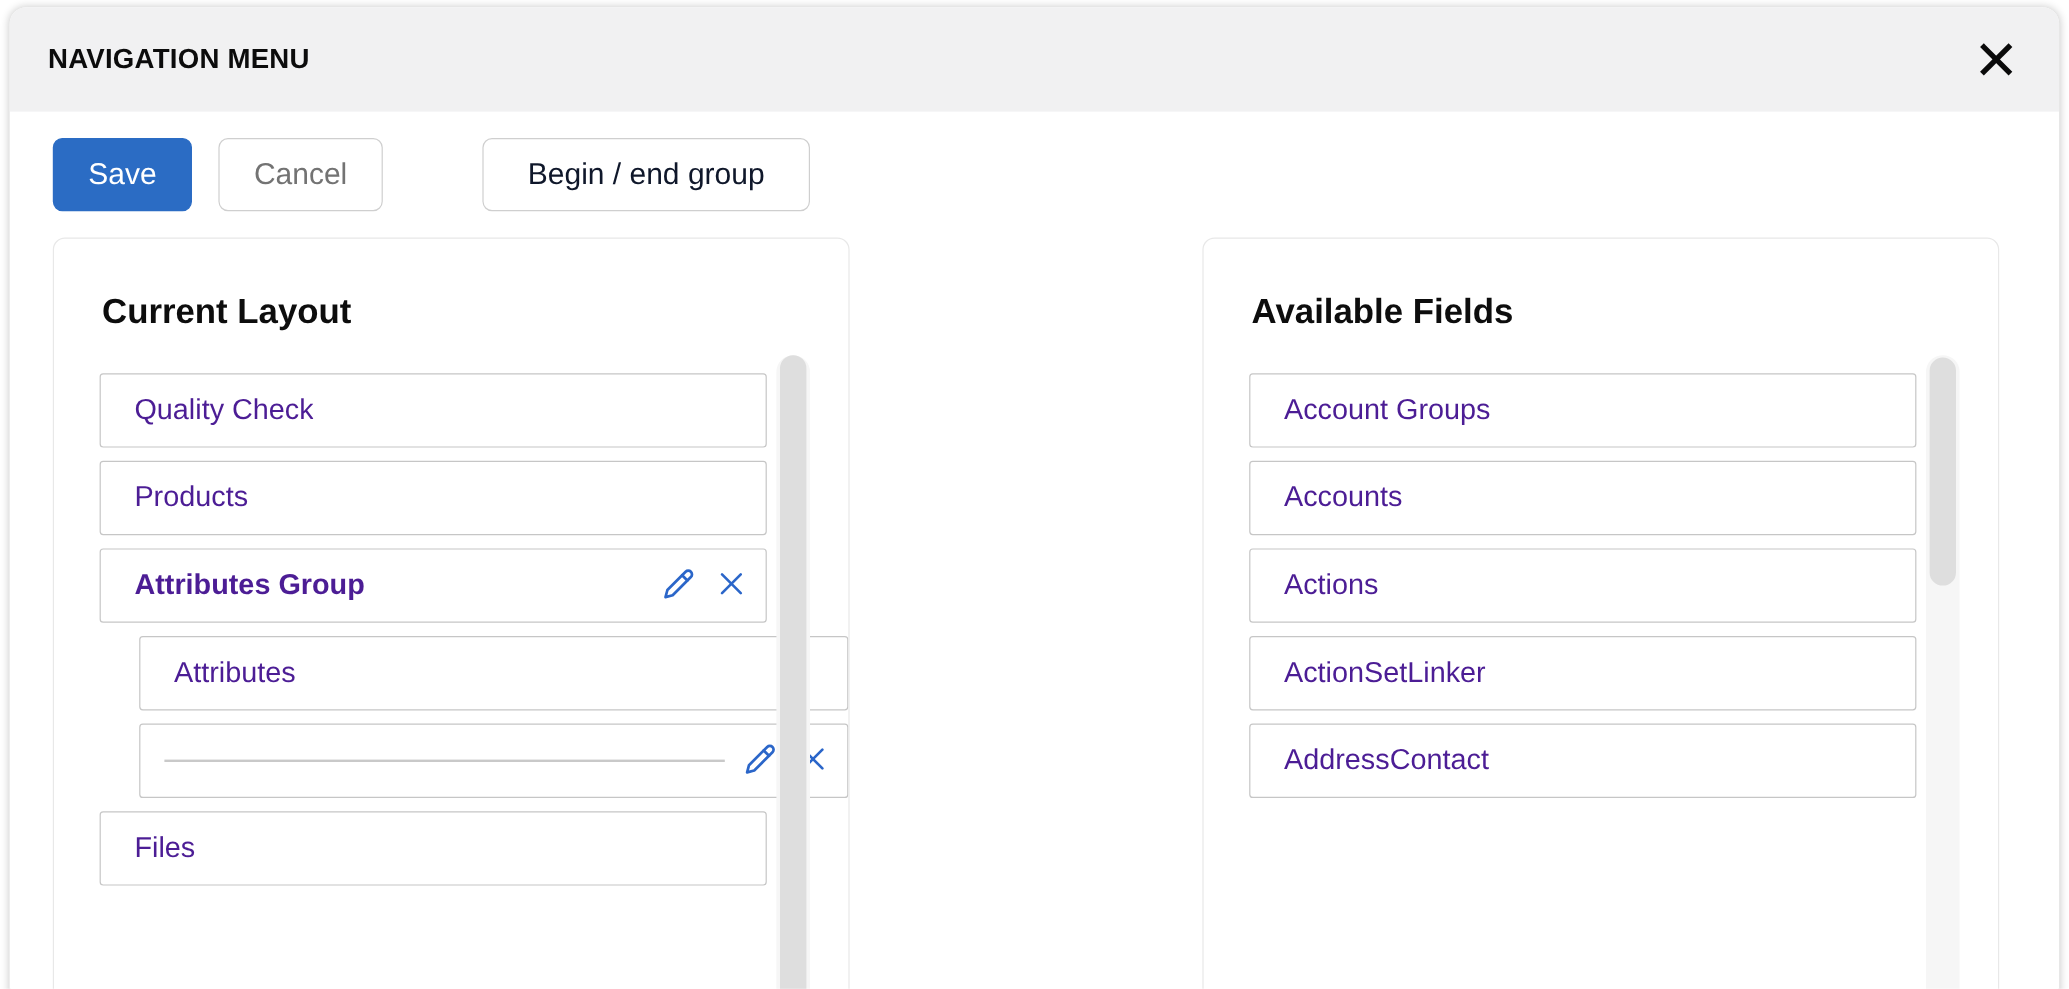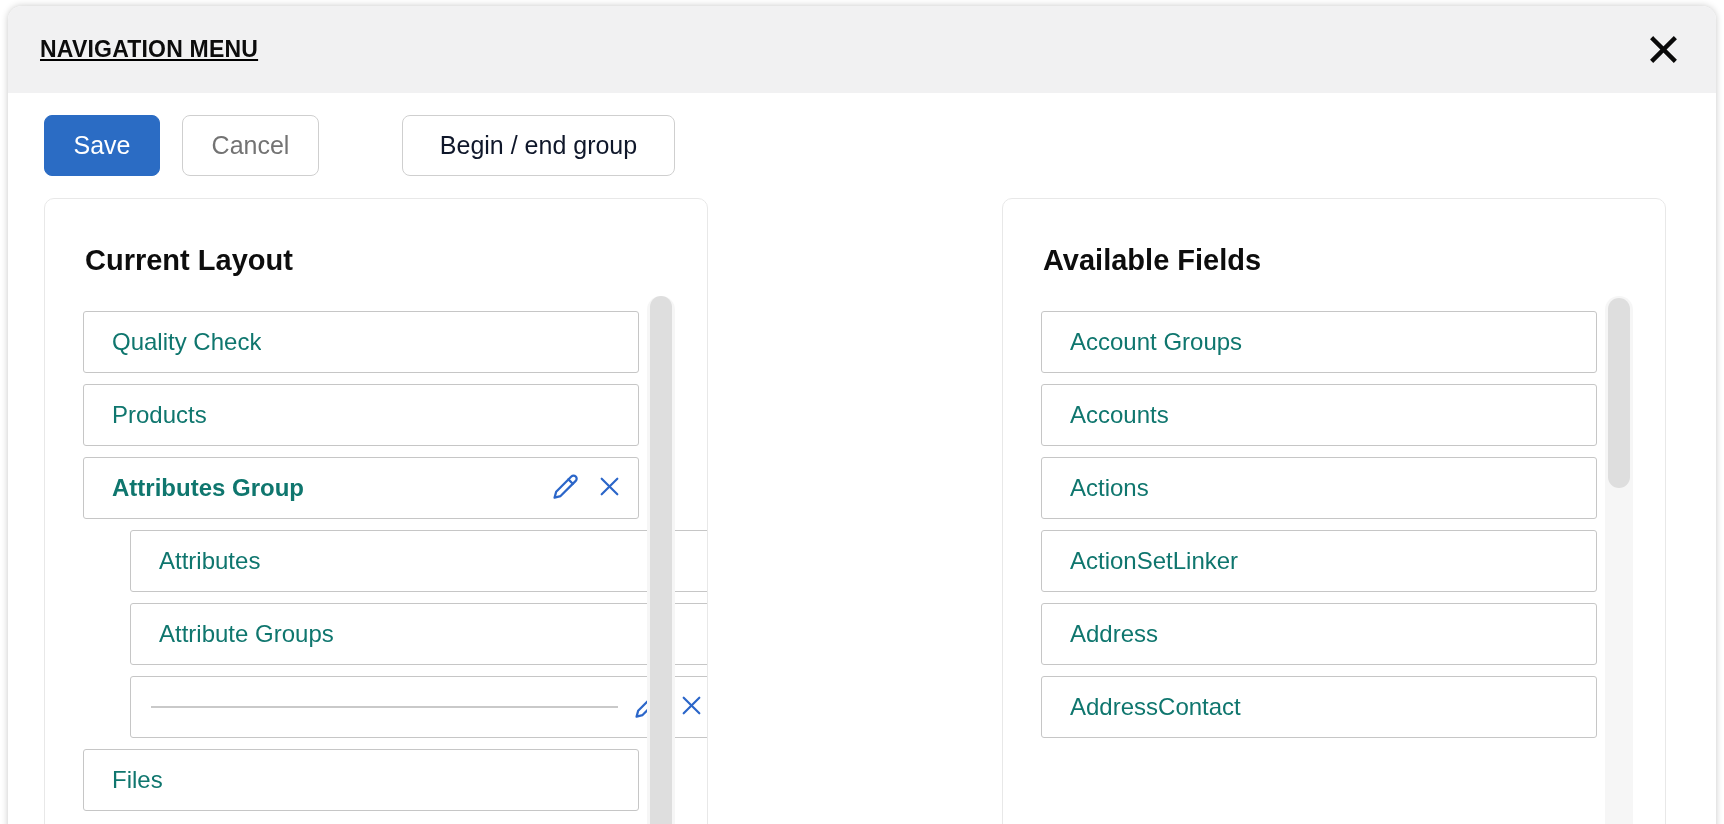--- a/index.html
+++ b/index.html
@@ -10,21 +10,21 @@
   }
   .modal{
     position:absolute;left:8px;top:6px;width:1708px;height:830px;
     background:#fff;border-radius:14px 14px 0 0;
     box-shadow:0 0 7px rgba(0,0,0,.22);
     overflow:hidden;
   }
   .modal-header{
     height:87px;background:#f1f1f2;
     display:flex;align-items:center;justify-content:space-between;
-    padding:0 36px 0 32px;box-sizing:border-box;text-decoration:underline;
+    padding:0 36px 0 32px;box-sizing:border-box;
   }
   .modal-title{font-size:23px;font-weight:700;color:#0c0c0c;letter-spacing:.2px;}
   .close-btn{background:none;border:none;padding:0;cursor:pointer;display:flex;align-items:center;}
   .close-btn svg{display:block;}
 
   .toolbar{display:flex;align-items:center;padding:22px 36px 0 36px;}
   .btn{
     height:61px;border-radius:8px;font-size:25px;box-sizing:border-box;
     display:flex;align-items:center;justify-content:center;
     font-family:"Liberation Sans",sans-serif;cursor:pointer;
@@ -39,23 +39,23 @@
     background:#fff;border:1.5px solid #e8e8e8;border-radius:10px;
     padding-top:45px;overflow:hidden;
   }
   .card-right{margin-left:294px;}
   .card-heading{margin:0 0 34px 40px;font-size:29px;font-weight:700;color:#0d0d0d;}
   .list{padding-left:38px;}
   .row{
     width:556px;height:62px;box-sizing:border-box;background:#fff;
     border:1.5px solid #c6c6c6;border-radius:3px;margin-bottom:11px;
     display:flex;align-items:center;padding:0 16px 0 28px;
-    font-size:24px;color:#0f766e;
+    font-size:24px;color:#4c1d95;
   }
-  .row-indent{margin-left:47px;width:591px;}
+  .row-indent{margin-left:33px;width:591px;}
   .row-bold{font-weight:700;}
   .row-label{white-space:nowrap;overflow:hidden;}
   .row-actions{margin-left:auto;display:flex;align-items:center;gap:18px;}
   .icon-btn{background:none;border:none;padding:0;cursor:pointer;display:flex;align-items:center;}
   .placeholder-line{flex:1;height:0;border-bottom:2px solid #c9c9c9;margin:0 16px 0 -8px;}
 
   .sb-track{position:absolute;top:97px;right:32px;width:28px;height:583px;background:#f6f6f6;border-radius:14px;}
   .sb-thumb{position:absolute;left:3px;width:22px;background:#dedede;border-radius:11px;}
   .sb-thumb-left{top:0;height:583px;}
   .sb-thumb-right{top:2px;height:190px;}
@@ -116,23 +116,20 @@
                 </svg>
               </span>
             </button>
           </span>
         </div>
 
         <div class="row row-indent">
           <span class="row-label">Attributes</span>
         </div>
 
-        <div class="row row-indent">
-          <span class="row-label">Attribute Groups</span>
-        </div>
 
         <div class="row row-indent">
           <span class="placeholder-line"></span>
           <span class="row-actions">
             <button class="icon-btn">
               <span>
                 <svg width="27" height="27" viewBox="0 0 24 24" fill="none" stroke="#2b66c9" stroke-width="2" stroke-linecap="round" stroke-linejoin="round">
                   <path d="M17.2 3.1a2.75 2.75 0 1 1 3.9 3.9L7.6 20.5 2.3 21.9l1.4-5.3Z"></path>
                   <line x1="14.6" y1="5.7" x2="18.5" y2="9.6"></line>
                 </svg>
@@ -169,23 +166,20 @@
         <div class="row">
           <span class="row-label">Accounts</span>
         </div>
         <div class="row">
           <span class="row-label">Actions</span>
         </div>
         <div class="row">
           <span class="row-label">ActionSetLinker</span>
         </div>
         <div class="row">
-          <span class="row-label">Address</span>
-        </div>
-        <div class="row">
           <span class="row-label">AddressContact</span>
         </div>
 
       </div>
       <div class="sb-track">
         <div class="sb-thumb sb-thumb-right"></div>
       </div>
     </div>
 
   </div>

